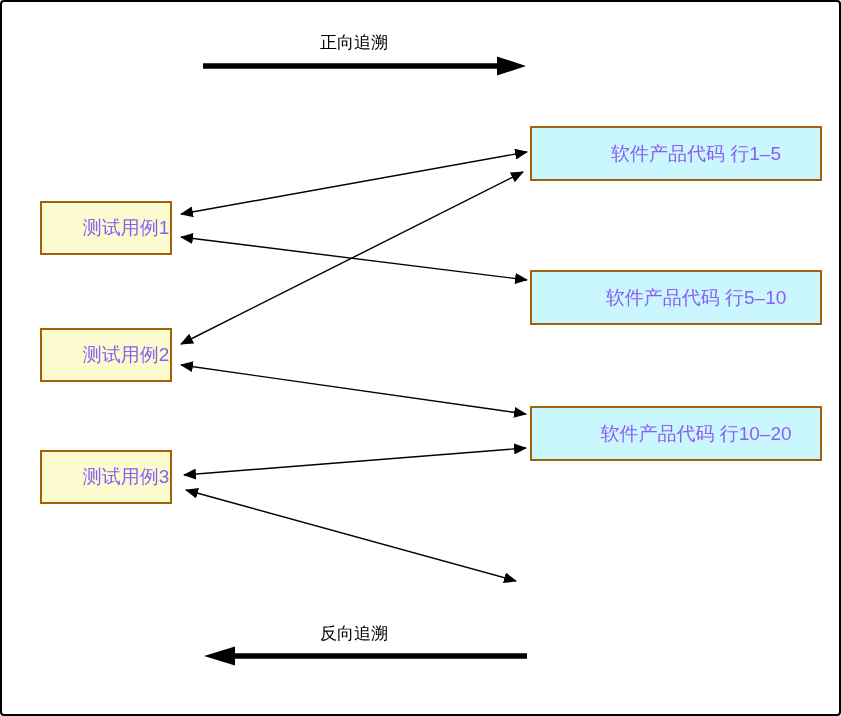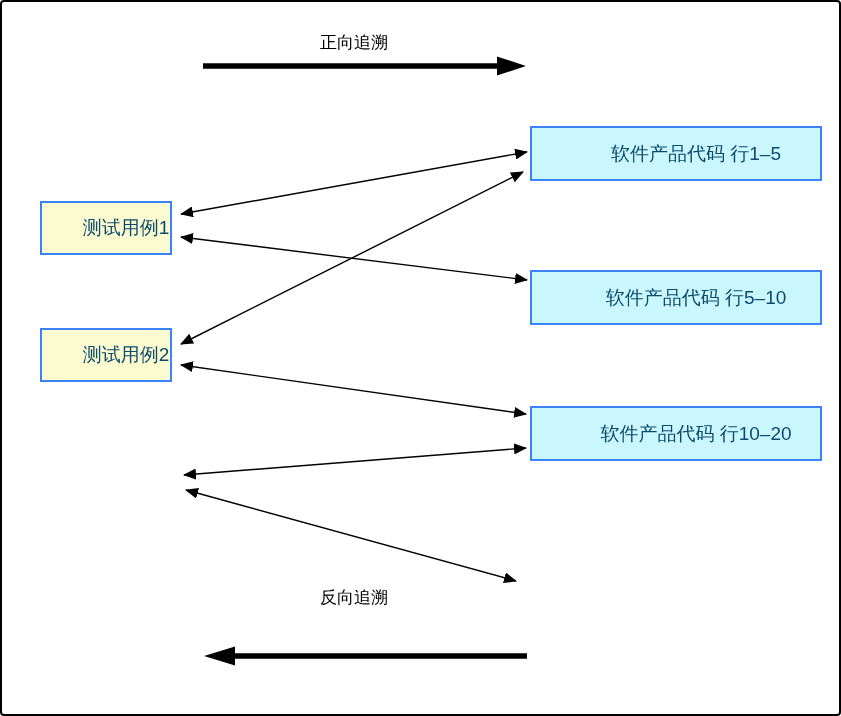--- a/index.html
+++ b/index.html
@@ -22,26 +22,26 @@
     position: absolute;
     left: 0;
     top: 0;
     width: 841px;
     height: 716px;
     pointer-events: none;
   }
   .node {
     position: absolute;
     box-sizing: border-box;
-    border: 2px solid #3b82f6;
+    border: 2px solid #a16207;
     display: flex;
     align-items: center;
     justify-content: center;
     font-size: 19px;
-    color: #0c4a6e;
+    color: #8b5cf6;
     white-space: nowrap;
     padding-left: 40px;
   }
   .test-case {
     left: 38px;
     width: 132px;
     height: 54px;
     background: #FCFBCF;
   }
   .code-block {
@@ -59,21 +59,21 @@
   .cb-4 { top: 544px; }
   .trace-label {
     position: absolute;
     left: 262px;
     width: 180px;
     text-align: center;
     font-size: 17px;
     color: #000000;
   }
   .trace-label.top { top: 29px; }
-  .trace-label.bottom { top: 584px; }
+  .trace-label.bottom { top: 620px; }
 </style>
 </head>
 <body>
 
 <div class="canvas">
 
   <div class="trace-label top">正向追溯</div>
   <div class="trace-label bottom">反向追溯</div>
 
   <svg class="arrows-layer" viewBox="0 0 841 716">
@@ -96,18 +96,19 @@
     <line x1="179" y1="212" x2="525" y2="150" stroke="#000000" stroke-width="1.4" marker-start="url(#ah)" marker-end="url(#ah)"></line>
     <line x1="179" y1="235" x2="525" y2="278" stroke="#000000" stroke-width="1.4" marker-start="url(#ah)" marker-end="url(#ah)"></line>
     <line x1="179" y1="342" x2="521" y2="170" stroke="#000000" stroke-width="1.4" marker-start="url(#ah)" marker-end="url(#ah)"></line>
     <line x1="179" y1="363" x2="524" y2="412" stroke="#000000" stroke-width="1.4" marker-start="url(#ah)" marker-end="url(#ah)"></line>
     <line x1="182" y1="473" x2="524" y2="446" stroke="#000000" stroke-width="1.4" marker-start="url(#ah)" marker-end="url(#ah)"></line>
     <line x1="184" y1="488" x2="514" y2="579" stroke="#000000" stroke-width="1.4" marker-start="url(#ah)" marker-end="url(#ah)"></line>
   </svg>
 
   <div class="node test-case tc-1">测试用例1</div>
   <div class="node test-case tc-2">测试用例2</div>
+  <div class="node test-case tc-3">测试用例3</div>
 
   <div class="node code-block cb-1">软件产品代码 行1–5</div>
   <div class="node code-block cb-2">软件产品代码 行5–10</div>
   <div class="node code-block cb-3">软件产品代码 行10–20</div>
 
 </div>
 
 </body></html>

